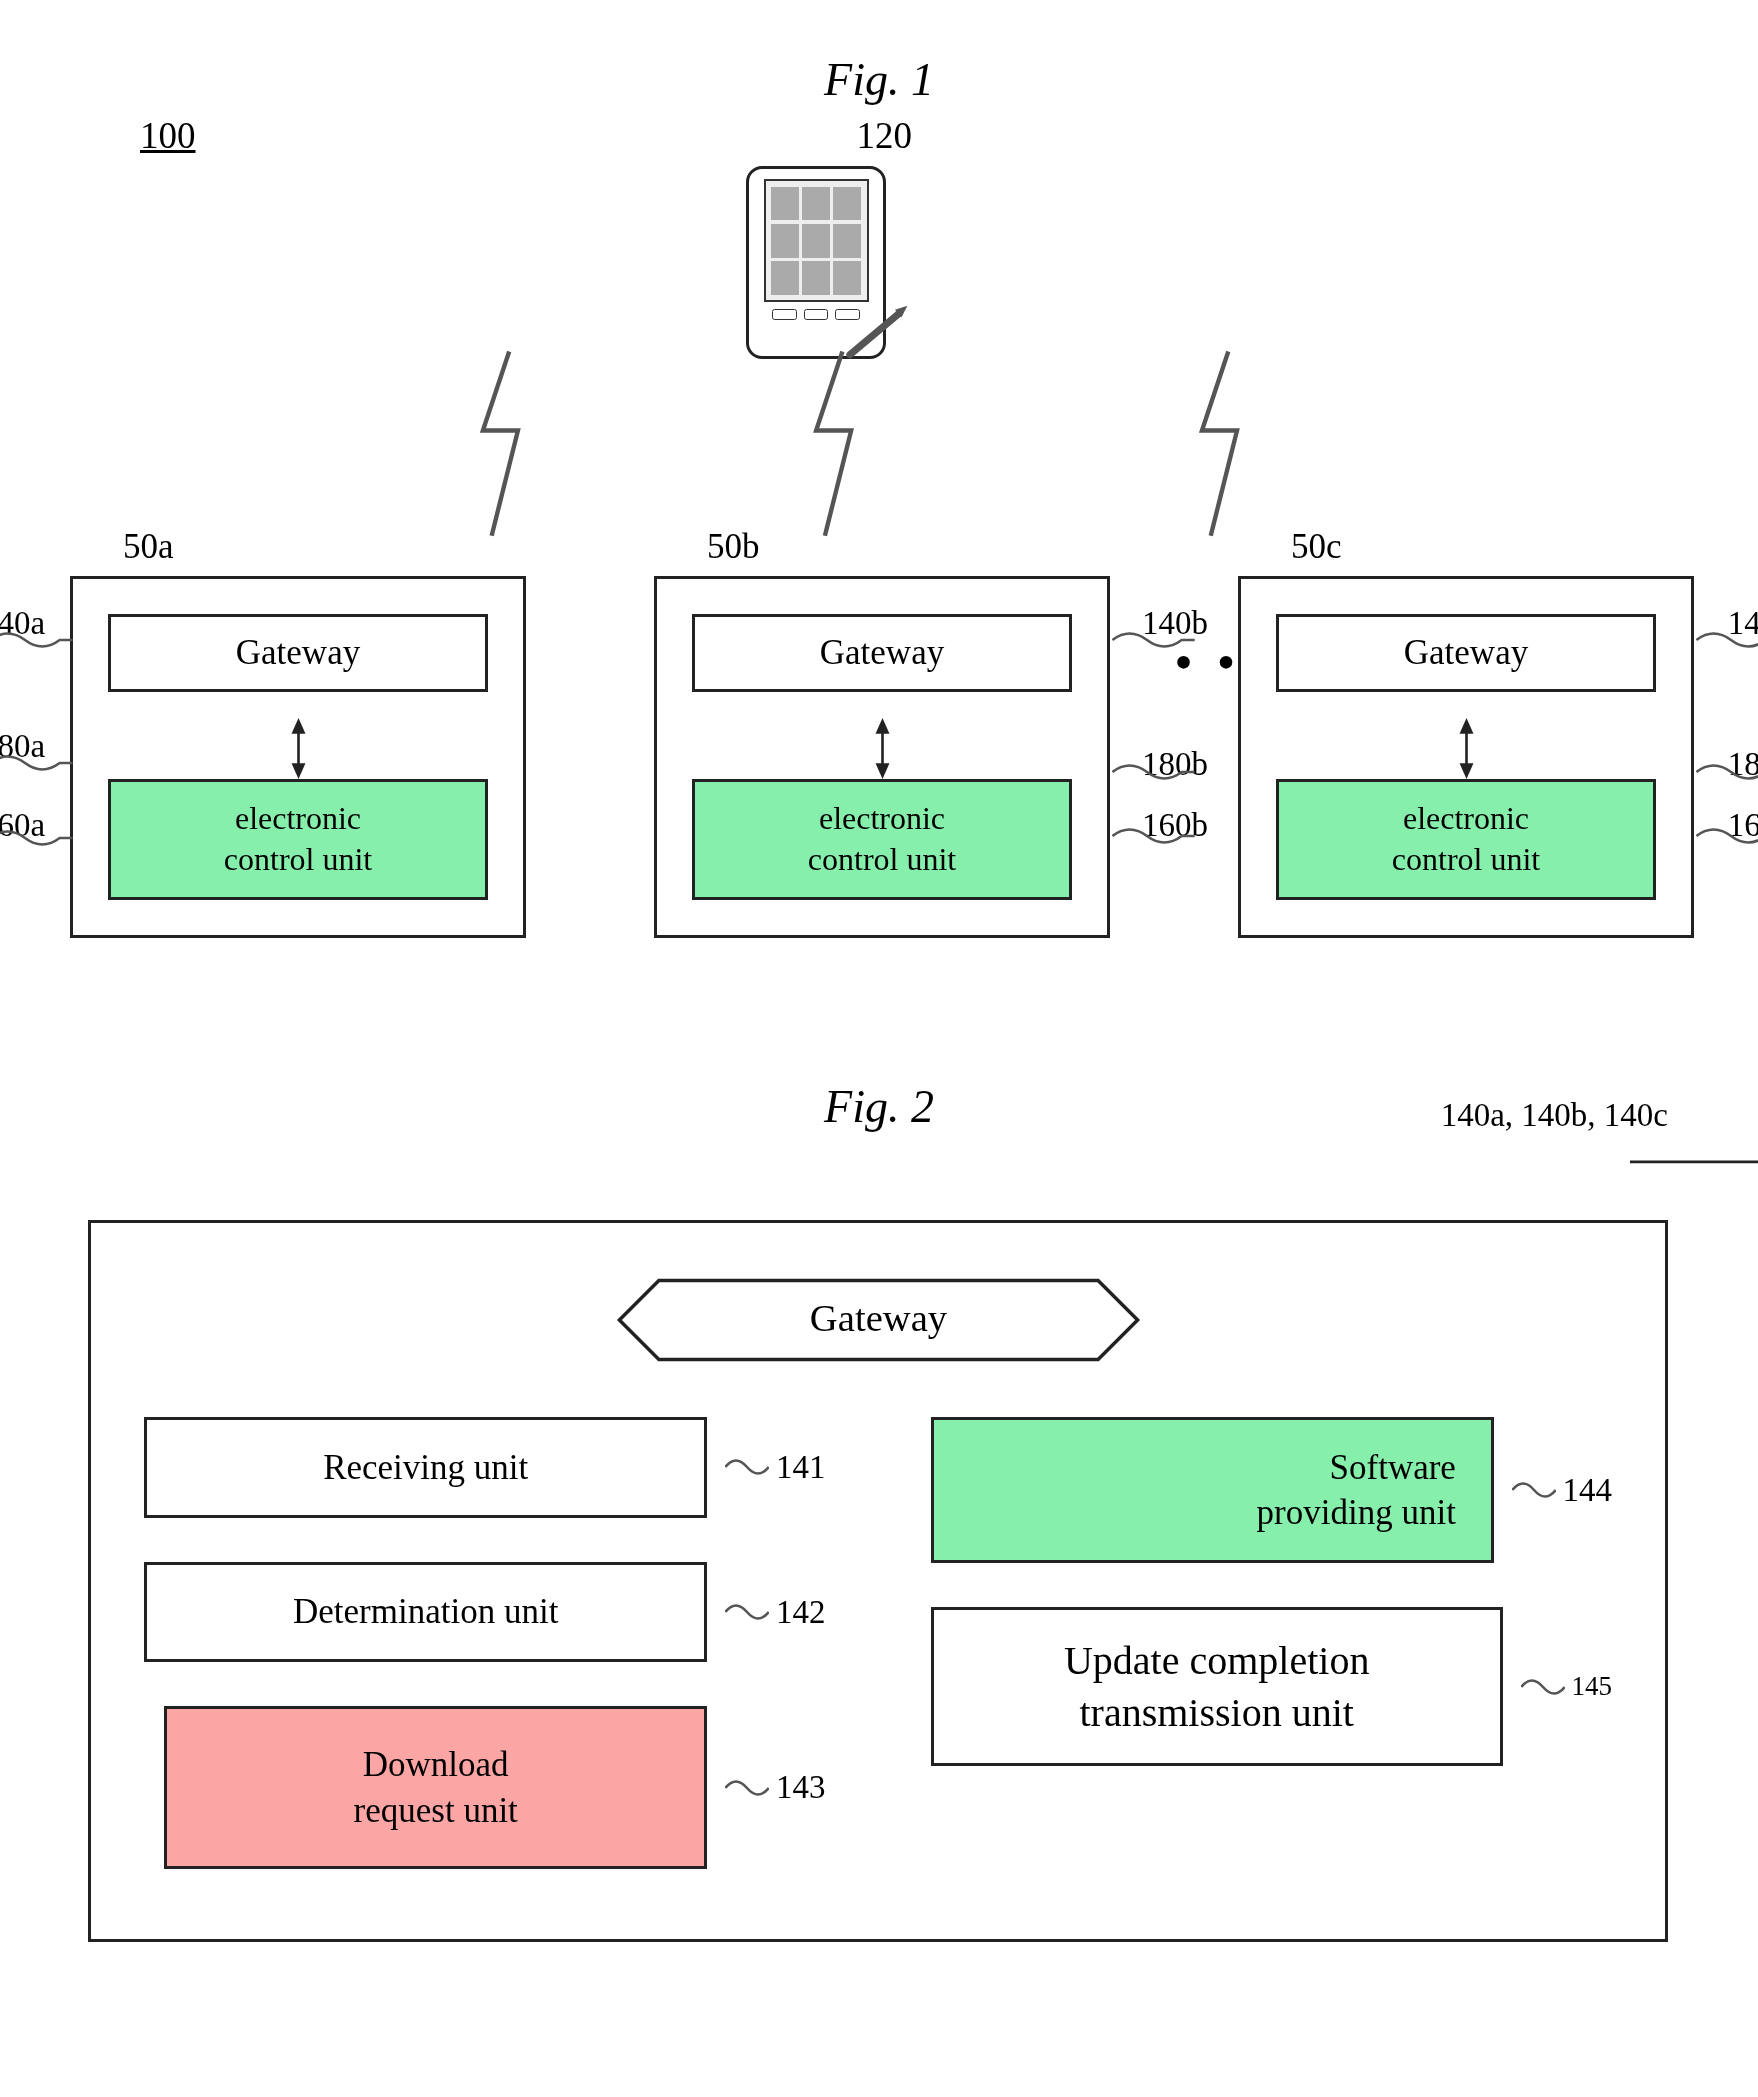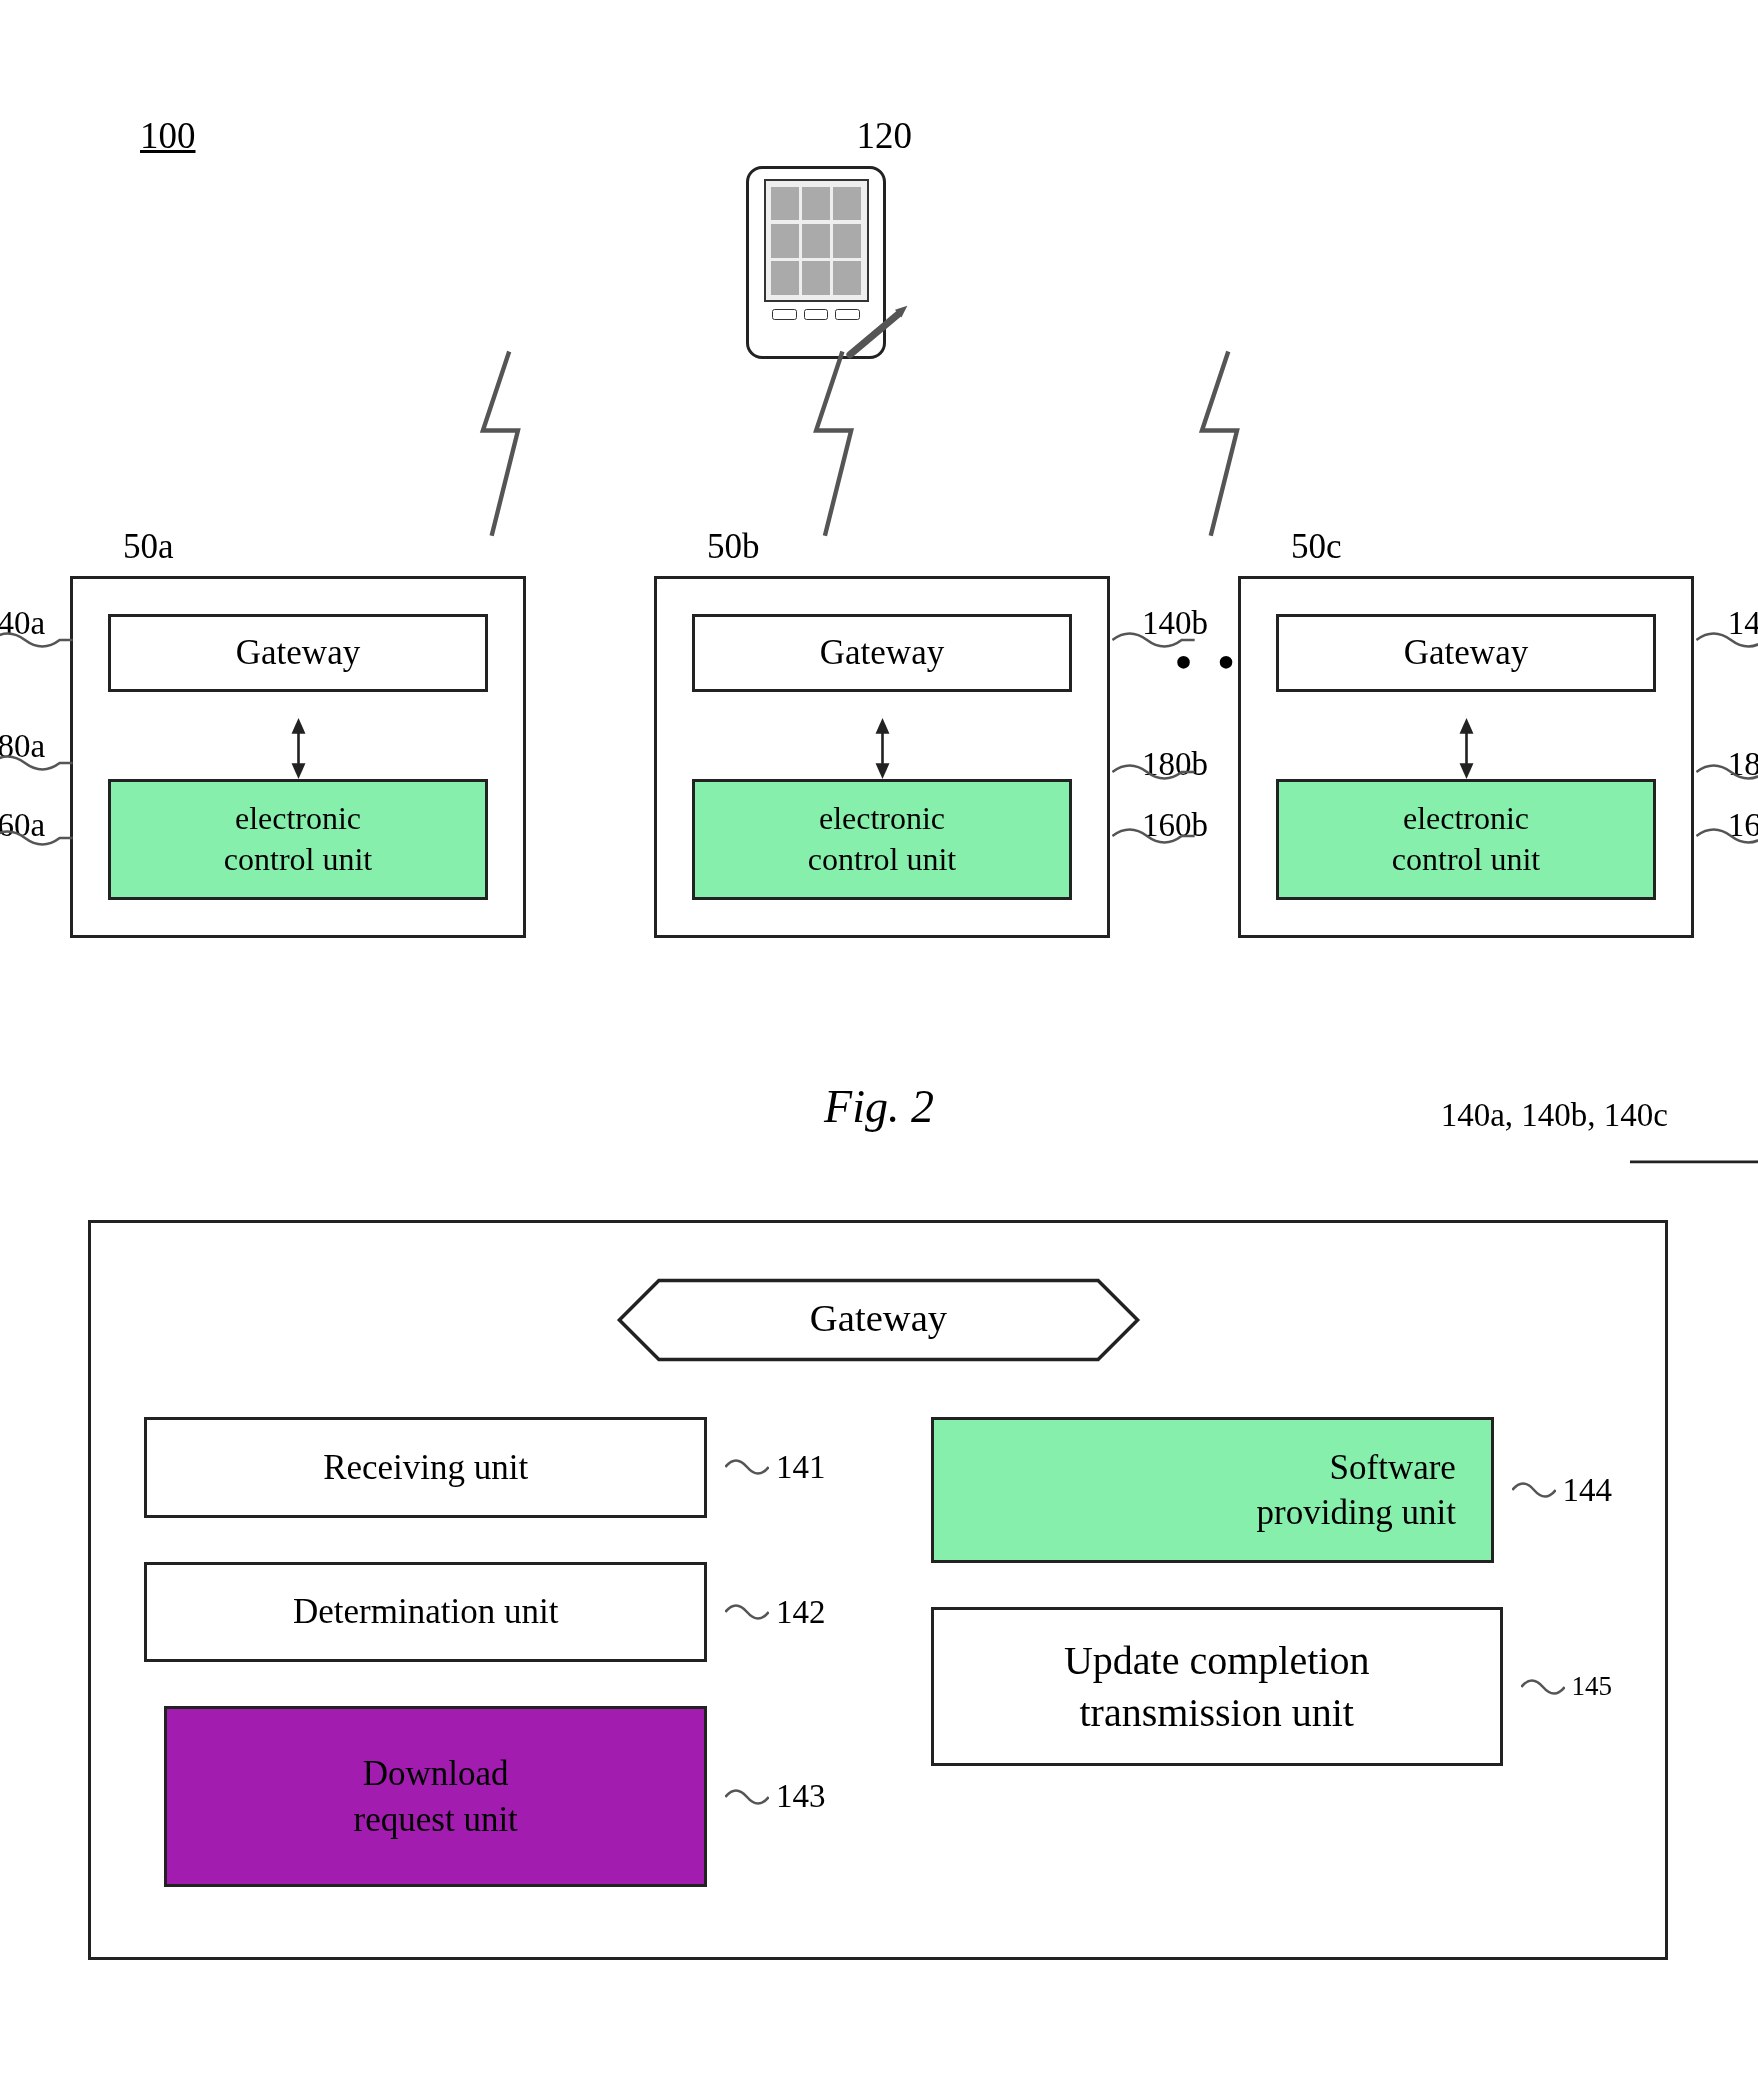--- a/index.html
+++ b/index.html
@@ -141,20 +141,21 @@
     .lightning-svg {
       position: absolute;
     }
 
   </style>
 </head>
 <body>
 
 <div class="page">
 
+  <div class="fig1-title">Fig. 1</div>
 
   <div class="fig1-label-100" style="text-decoration:underline;">100</div>
 
   <div class="device-container">
     <div class="device-label">120</div>
     <div class="device-icon">
       <div class="device-screen">
         <div class="device-screen-cell"></div>
         <div class="device-screen-cell"></div>
         <div class="device-screen-cell"></div>
@@ -320,21 +321,21 @@
             <div style="border:3.5px solid #222;font-size:35px;padding:24.6px 35px;text-align:center;line-height:1.3;background:#fff;flex:1;">Determination unit</div>
             <div style="display:flex;align-items:center;gap:7px;white-space:nowrap;">
               <svg width="44" height="26" viewBox="0 0 50 30">
                 <path d="M0,15 Q12,0 25,15 Q38,30 50,15" stroke="#555" stroke-width="3" fill="none"></path>
               </svg>
               <span style="font-size:33px;">142</span>
             </div>
           </div>
 
           <div style="display:flex;align-items:center;gap:17.6px;">
-            <div style="border:3.5px solid #222;font-size:35px;padding:42px 35px;text-align:center;line-height:1.3;background:#a21caf;flex:1;margin-left:20px;">Download<br>request unit</div>
+            <div style="border:3.5px solid #222;font-size:35px;padding:33px 35px;text-align:center;line-height:1.3;background:#fca5a5;flex:1;margin-left:20px;">Download<br>request unit</div>
             <div style="display:flex;align-items:center;gap:7px;white-space:nowrap;">
               <svg width="44" height="26" viewBox="0 0 50 30">
                 <path d="M0,15 Q12,0 25,15 Q38,30 50,15" stroke="#555" stroke-width="3" fill="none"></path>
               </svg>
               <span style="font-size:33px;">143</span>
             </div>
           </div>
 
         </div>
 

